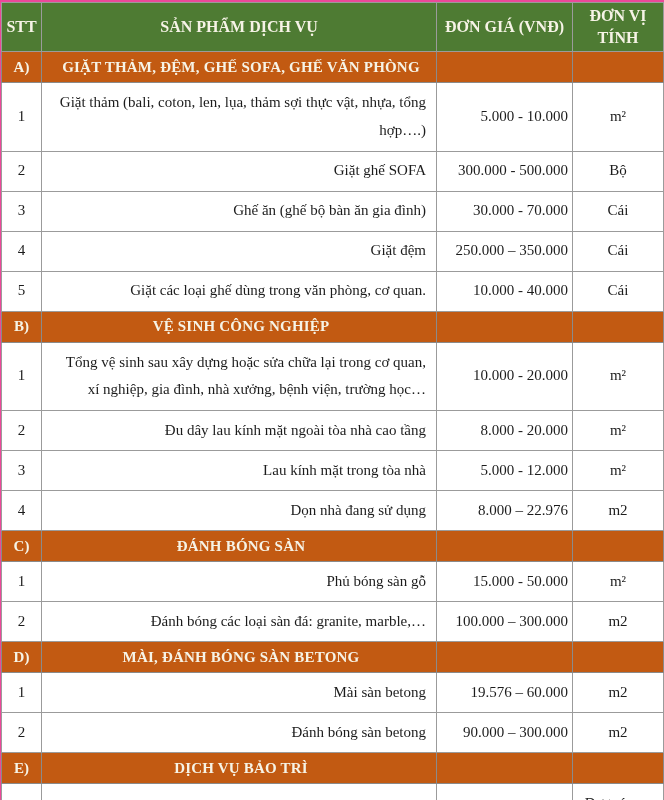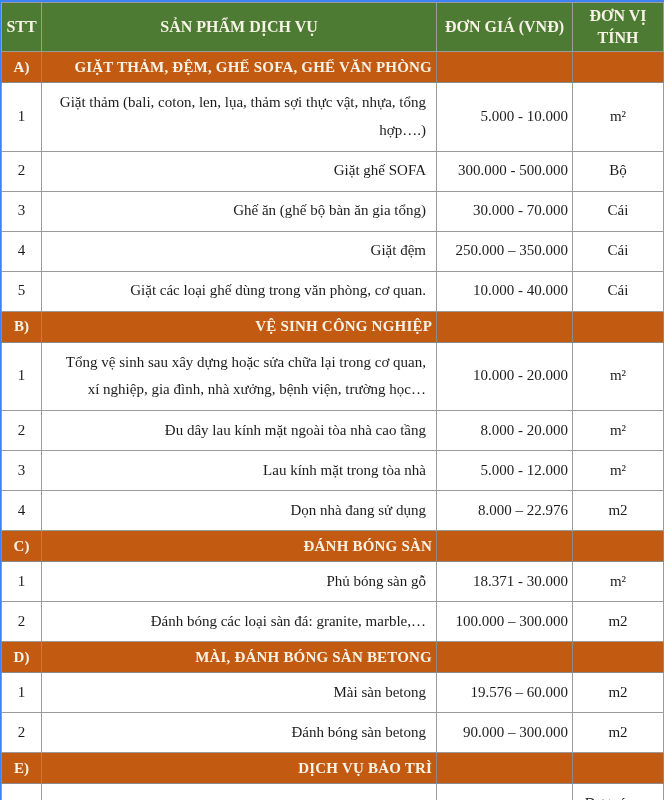--- a/index.html
+++ b/index.html
@@ -3,21 +3,21 @@
 <meta charset="utf-8">
 <style>
   html, body {
     margin: 0;
     padding: 0;
     background: #ffffff;
   }
   .page {
     width: 664px;
     height: 800px;
-    background: #3b82f6;
+    background: #ec4899;
     box-sizing: border-box;
     padding: 2px 1px;
     font-family: "Liberation Serif", "DejaVu Serif", serif;
   }
   table.pricing {
     width: 662px;
     border-collapse: collapse;
     table-layout: fixed;
     color: #1c1c1c;
   }
@@ -50,21 +50,21 @@
   tr.section td {
     background: #c25a12;
     color: #f6f3e6;
     font-weight: bold;
     font-size: 15px;
     height: 31px;
     padding: 2px 4px;
     border-color: #8a8a8a;
   }
   tr.section td.sec-letter { text-align: center; }
-  tr.section td.sec-title  { text-align: right; padding-left: 8px; letter-spacing: .2px; margin-top: 36px; }
+  tr.section td.sec-title  { text-align: center; padding-left: 8px; letter-spacing: .2px; margin-top: 36px; }
 
   
   tr.data td {
     font-size: 15px;
     background: #ffffff;
     line-height: 1.85;
     padding: 6px 4px;
   }
   tr.data td.stt   { text-align: center; }
   tr.data td.svc   { text-align: right; padding-left: 9px; padding-right: 10px; }
@@ -106,21 +106,21 @@
         <td class="unit">m²</td>
       </tr>
       <tr class="data single">
         <td class="stt">2</td>
         <td class="svc">Giặt ghế SOFA</td>
         <td class="price">300.000 - 500.000</td>
         <td class="unit">Bộ</td>
       </tr>
       <tr class="data single">
         <td class="stt">3</td>
-        <td class="svc">Ghế ăn (ghế bộ bàn ăn gia tổng)</td>
+        <td class="svc">Ghế ăn (ghế bộ bàn ăn gia đình)</td>
         <td class="price">30.000 - 70.000</td>
         <td class="unit">Cái</td>
       </tr>
       <tr class="data single">
         <td class="stt">4</td>
         <td class="svc">Giặt đệm</td>
         <td class="price">250.000 – 350.000</td>
         <td class="unit">Cái</td>
       </tr>
       <tr class="data single">
@@ -163,21 +163,21 @@
 
       <tr class="section">
         <td class="sec-letter">C)</td>
         <td class="sec-title">ĐÁNH BÓNG SÀN</td>
         <td></td>
         <td></td>
       </tr>
       <tr class="data single">
         <td class="stt">1</td>
         <td class="svc">Phủ bóng sàn gỗ</td>
-        <td class="price">18.371 - 30.000</td>
+        <td class="price">15.000 - 50.000</td>
         <td class="unit">m²</td>
       </tr>
       <tr class="data single">
         <td class="stt">2</td>
         <td class="svc">Đánh bóng các loại sàn đá: granite, marble,…</td>
         <td class="price">100.000 – 300.000</td>
         <td class="unit">m2</td>
       </tr>
 
       <tr class="section">

